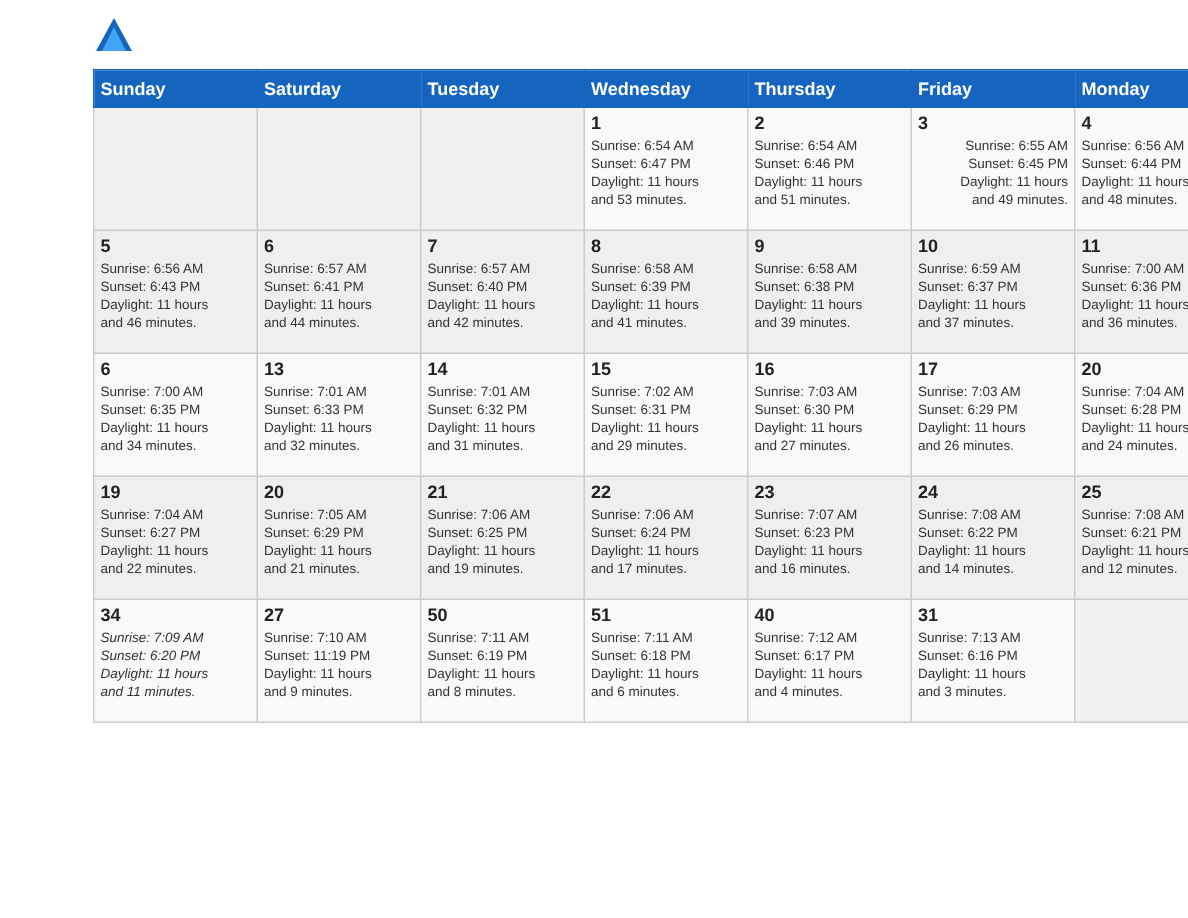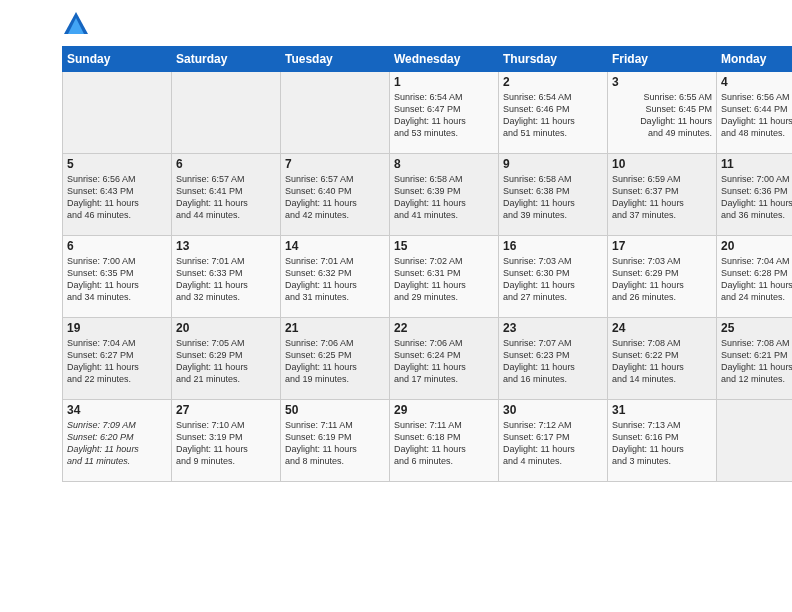--- a/index.html
+++ b/index.html
@@ -327,40 +327,40 @@
           <td>
             <div class="day-number">34</div>
             <div class="day-info" style="white-space: pre-line; font-style: italic;">Sunrise: 7:09 AM
 Sunset: 6:20 PM
 Daylight: 11 hours
 and 11 minutes.</div>
           </td>
           <td>
             <div class="day-number">27</div>
             <div class="day-info" style="white-space: pre-line;">Sunrise: 7:10 AM
-Sunset: 3:19 PM
+Sunset: 11:19 PM
 Daylight: 11 hours
 and 9 minutes.</div>
           </td>
           <td>
             <div class="day-number">50</div>
             <div class="day-info" style="white-space: pre-line;">Sunrise: 7:11 AM
 Sunset: 6:19 PM
 Daylight: 11 hours
 and 8 minutes.</div>
           </td>
           <td>
-            <div class="day-number">29</div>
+            <div class="day-number">51</div>
             <div class="day-info" style="white-space: pre-line;">Sunrise: 7:11 AM
 Sunset: 6:18 PM
 Daylight: 11 hours
 and 6 minutes.</div>
           </td>
           <td>
-            <div class="day-number">30</div>
+            <div class="day-number">40</div>
             <div class="day-info" style="white-space: pre-line;">Sunrise: 7:12 AM
 Sunset: 6:17 PM
 Daylight: 11 hours
 and 4 minutes.</div>
           </td>
           <td>
             <div class="day-number">31</div>
             <div class="day-info" style="white-space: pre-line;">Sunrise: 7:13 AM
 Sunset: 6:16 PM
 Daylight: 11 hours

